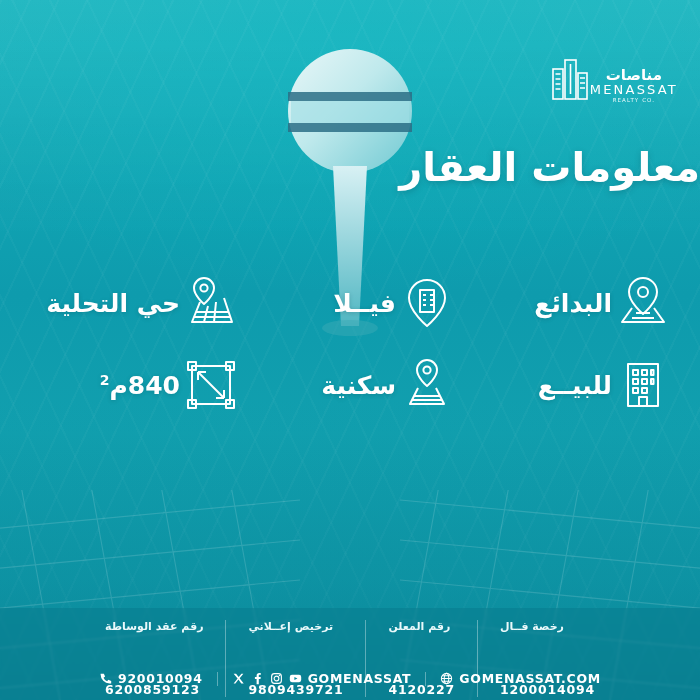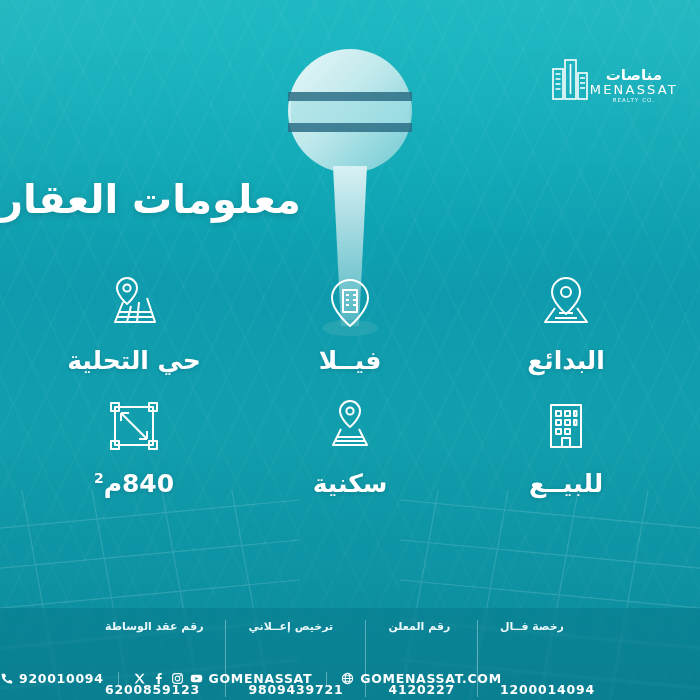--- a/index.html
+++ b/index.html
@@ -59,34 +59,34 @@
   }
   #logo .words .en {
     font-size: 13px; font-weight: 400; letter-spacing: 2.2px; color: #fff;
     display: block;
   }
   #logo .words .sub {
     font-size: 5.5px; letter-spacing: 1.1px; color: #eafafc; display: block;
     text-align: center; margin-top: 2px;
   }
   #title {
-    position: absolute; top: 176px; left: 0; right: 0;
-    text-align: left;
+    position: absolute; top: 144px; left: 0; right: 0;
+    text-align: right;
     font-size: 40px; font-weight: 700;
     letter-spacing: 0px;
     text-shadow: 0 2px 6px rgba(0,60,70,0.25);
   }
   #features {
     position: absolute; top: 272px; left: 26px; right: 26px;
     display: grid;
     grid-template-columns: repeat(3, 1fr);
     row-gap: 20px;
   }
   .feature {
-    display: flex; flex-direction: column; align-items: center; gap: 12px; text-align: center;
+    display: flex; flex-direction: row; align-items: center;  text-align: center;
   }
   .feature .ico { width: 62px; height: 62px; display: block; }
   .feature .lbl {
     font-size: 25px; font-weight: 700; letter-spacing: 1px;
     text-shadow: 0 1px 4px rgba(0,60,70,0.22);
   }
   .feature .lbl sup { font-size: 14px; vertical-align: super; }
   
   #footer {
     position: absolute; left: 0; right: 0; bottom: 0; height: 92px;
@@ -102,21 +102,21 @@
     padding: 0 22px;
     text-align: left;
     border-left: 1px solid rgba(255,255,255,0.35);
     display: flex; flex-direction: column; gap: 21px;
   }
   .lic:last-child { border-left: none; }
   .lic .t { font-size: 11px; font-weight: 700; letter-spacing: .6px; color: #eaf9fb; }
   .lic .v { font-size: 12.5px; font-weight: 700; letter-spacing: .8px; color: #ffffff; margin-top: 28px; }
   #social-row {
     position: absolute; bottom: 14px; left: 0; right: 0;
-    display: flex; align-items: center; gap: 14px;
+    display: flex; justify-content: center; align-items: center; gap: 14px;
     direction: ltr;
     font-size: 12px; letter-spacing: .7px;
   }
   #social-row .grp { display: flex; align-items: center; gap: 6px; }
   #social-row .txt { font-size: 12.5px; font-weight: 700; }
   .sicon { width: 13px; height: 13px; display: inline-block; }
   .dotsep { width: 1px; height: 14px; background: rgba(255,255,255,0.35); }
 </style>
 </head>
 <body>

